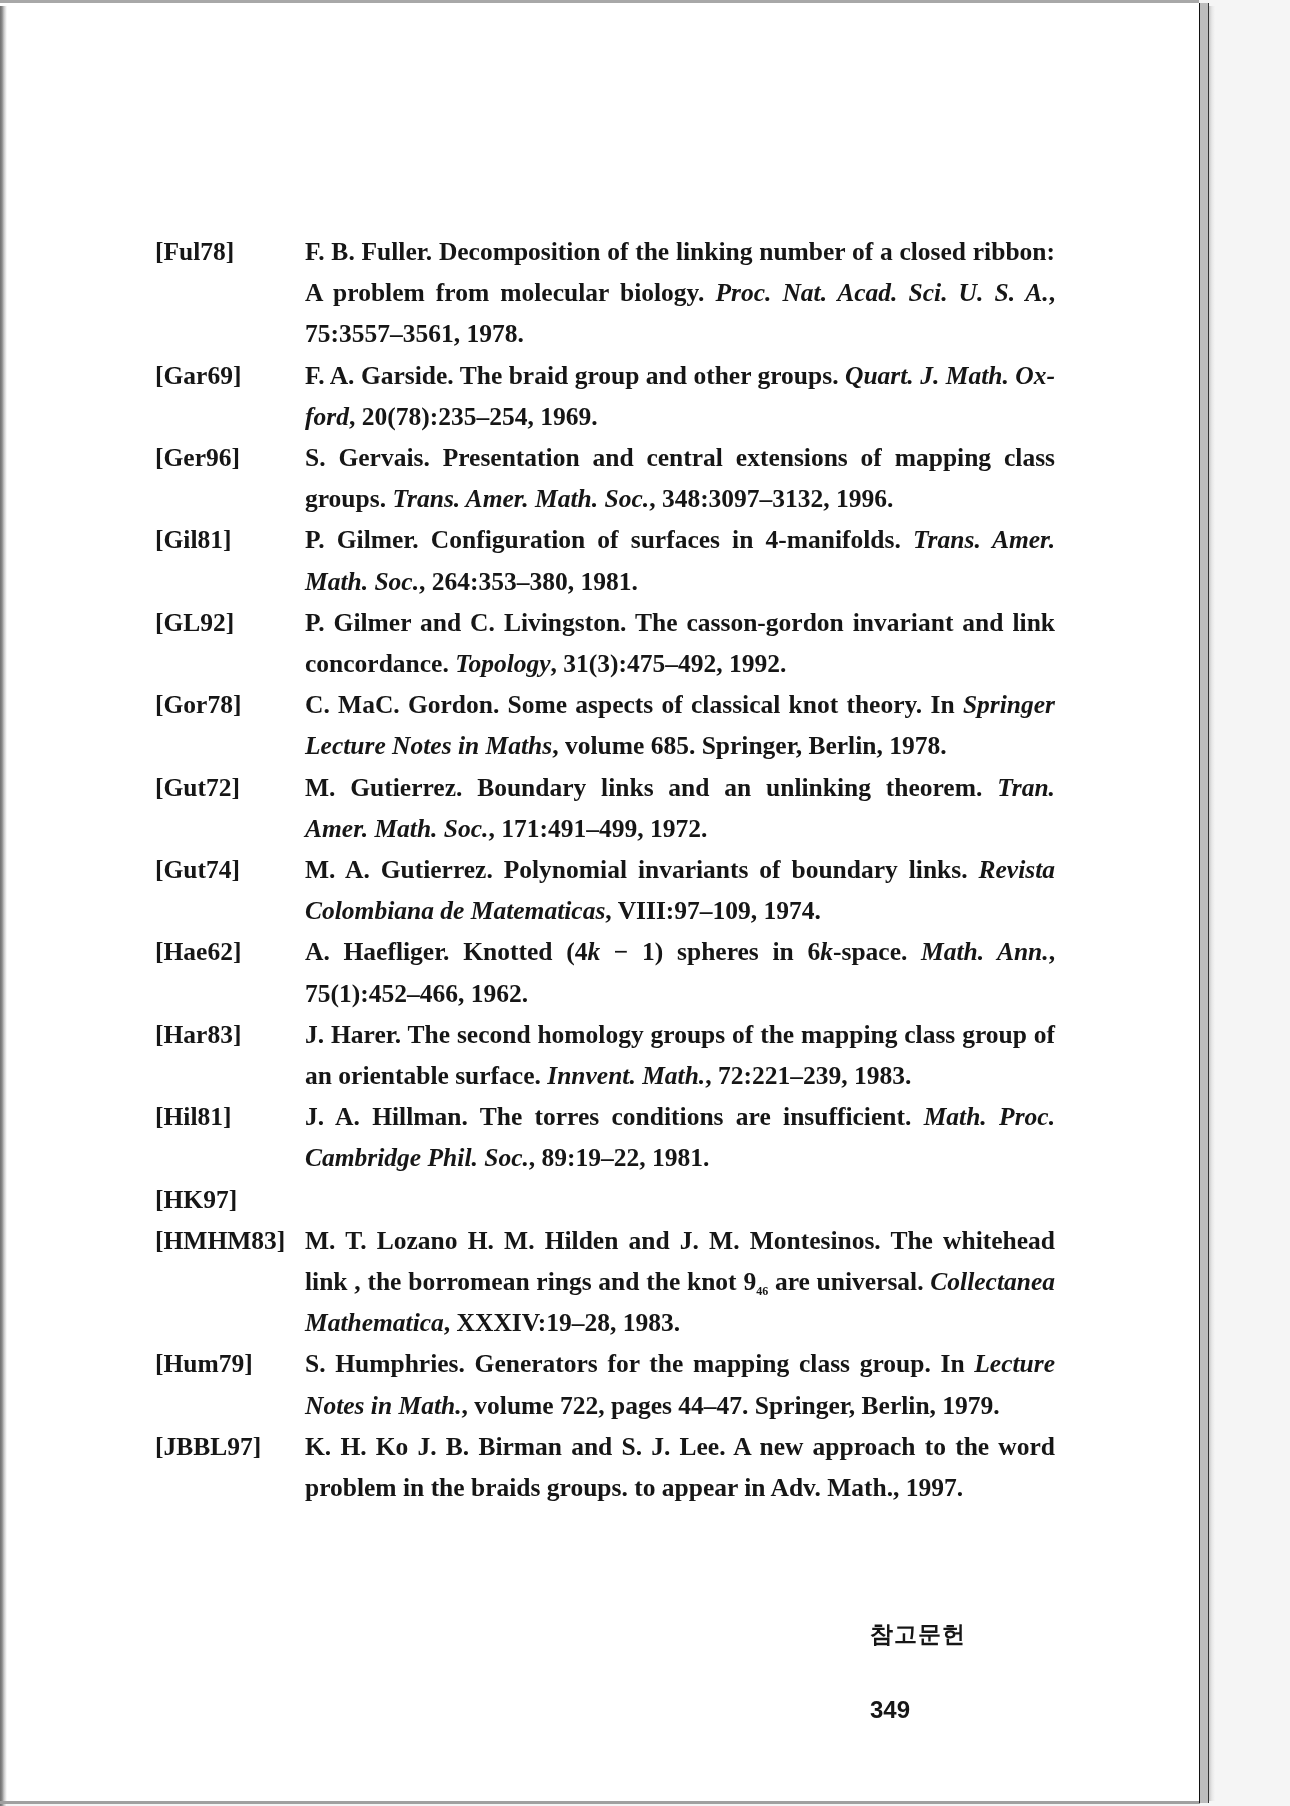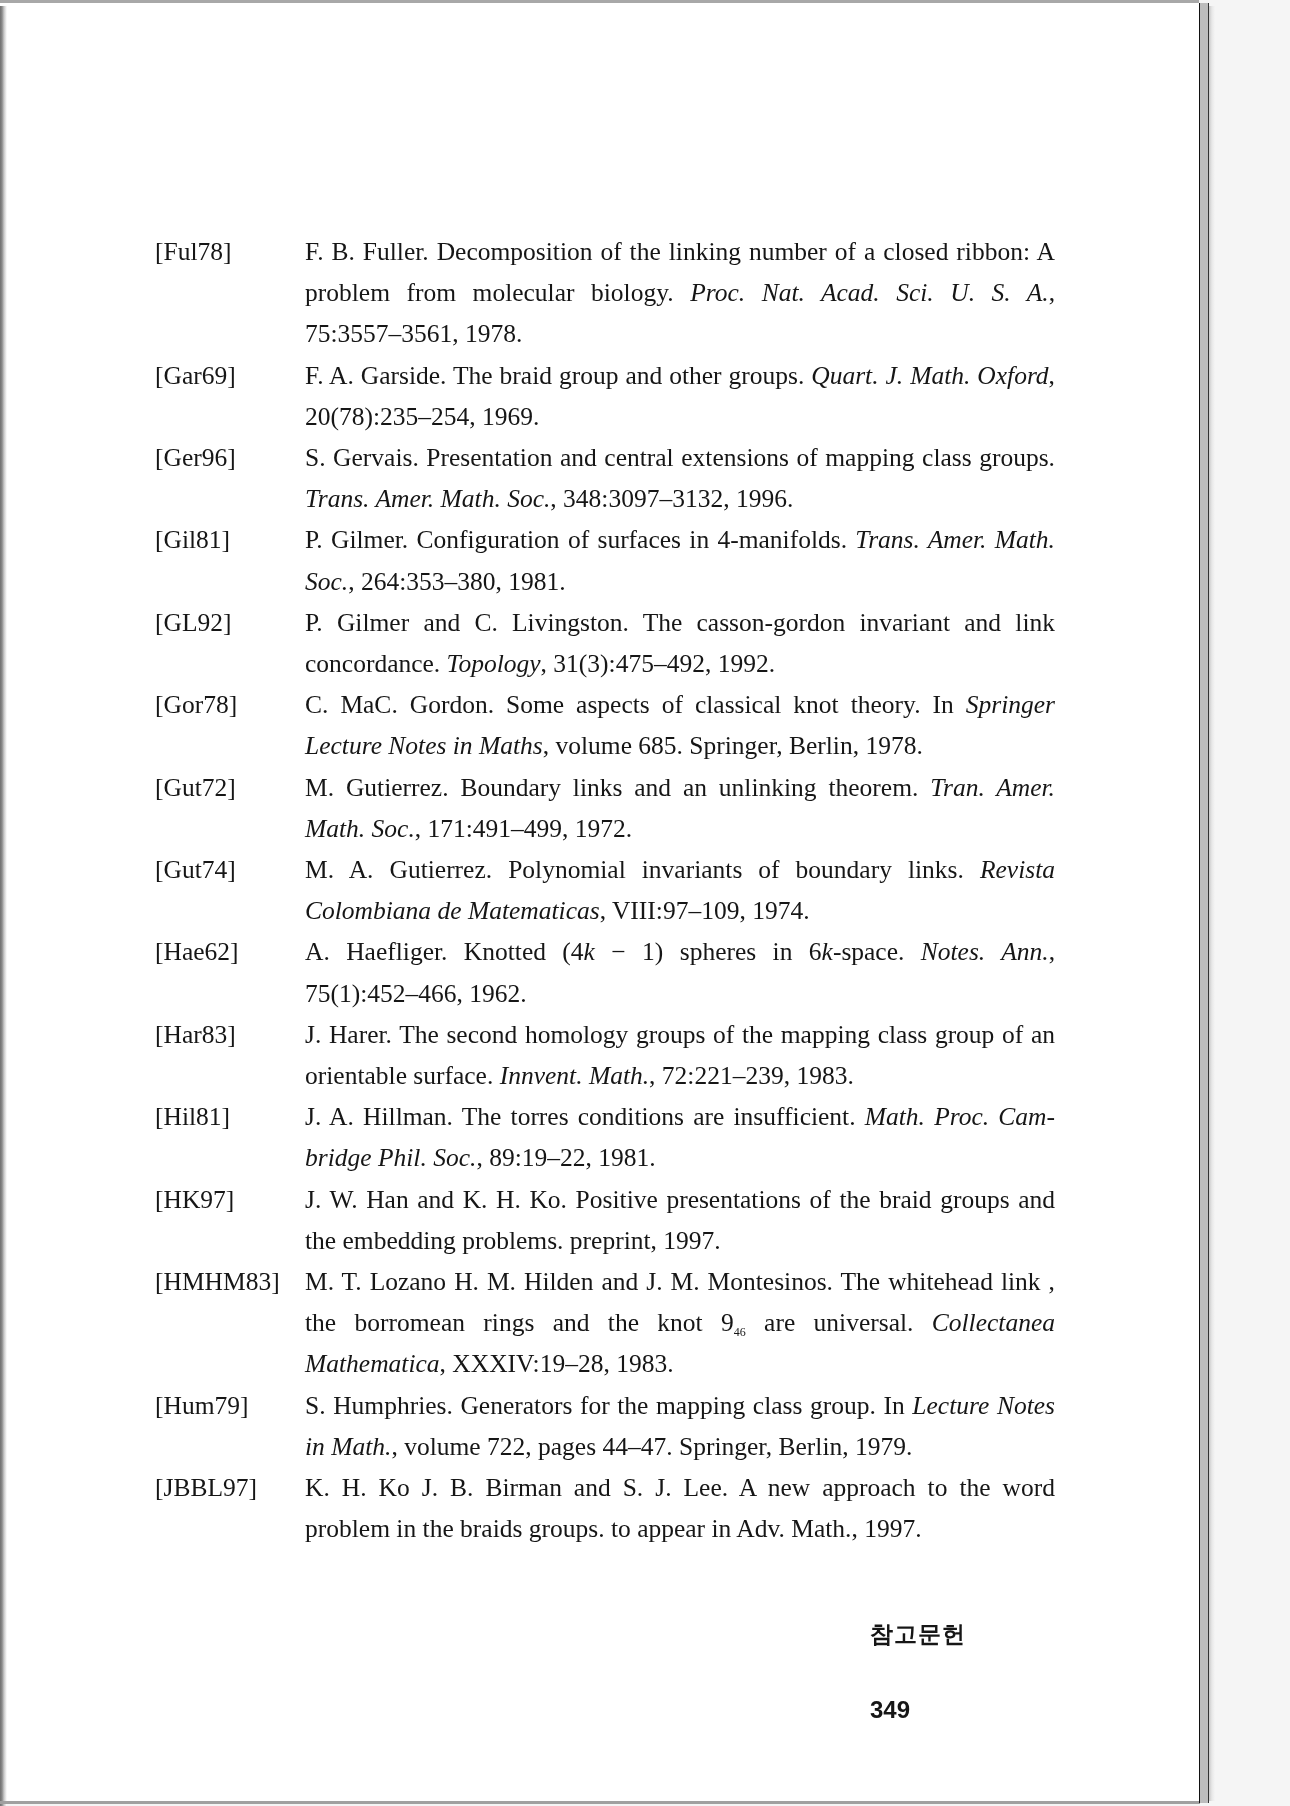--- a/index.html
+++ b/index.html
@@ -33,21 +33,21 @@
       box-sizing: border-box;
     }
     .spine-shadow {
       position: absolute; left: 1209px; top: 6px; width: 6px; height: 1795px;
       background: linear-gradient(to right, #c9c9c9, #e8e8e8, #f5f5f5);
     }
     .refs {
       position: absolute; left: 155px; top: 228px; width: 900px;
       font-size: 25.5px; line-height: 41.2px;
     }
-    .ref { display: flex; }
+    .ref { display: flex; font-weight: bold; }
     .ref-key { width: 150px; flex: 0 0 150px; white-space: nowrap; }
     .ref-body {
       flex: 1 1 auto; text-align: justify;
       width: 750px;
     }
     .ref-body i { font-style: italic; }
     .footer {
       position: absolute; top: 1616px; left: 870px;
       font-size: 24px; font-weight: bold;
       font-family: "DejaVu Sans", sans-serif;
@@ -90,33 +90,32 @@
       <div class="ref">
         <span class="ref-key">[Gut72]</span>
         <span class="ref-body"><span>M. Gutierrez. Boundary links and an unlinking theorem. </span><i>Tran. Amer. Math. Soc.</i><span>, 171:491–499, 1972.</span></span>
       </div>
       <div class="ref">
         <span class="ref-key">[Gut74]</span>
         <span class="ref-body"><span>M. A. Gutierrez. Polynomial invariants of boundary links. </span><i>Revista Colombiana de Matematicas</i><span>, VIII:97–109, 1974.</span></span>
       </div>
       <div class="ref">
         <span class="ref-key">[Hae62]</span>
-        <span class="ref-body"><span>A. Haefliger. Knotted (4</span><i>k</i><span> − 1) spheres in 6</span><i>k</i><span>-space. </span><i>Notes. Ann.</i><span>, 75(1):452–466, 1962.</span></span>
+        <span class="ref-body"><span>A. Haefliger. Knotted (4</span><i>k</i><span> − 1) spheres in 6</span><i>k</i><span>-space. </span><i>Math. Ann.</i><span>, 75(1):452–466, 1962.</span></span>
       </div>
       <div class="ref">
         <span class="ref-key">[Har83]</span>
         <span class="ref-body"><span>J. Harer. The second homology groups of the mapping class group of an orientable surface. </span><i>Innvent. Math.</i><span>, 72:221–239, 1983.</span></span>
       </div>
       <div class="ref">
         <span class="ref-key">[Hil81]</span>
         <span class="ref-body"><span>J. A. Hillman. The torres conditions are insufficient. </span><i>Math. Proc. Cam­bridge Phil. Soc.</i><span>, 89:19–22, 1981.</span></span>
       </div>
       <div class="ref">
         <span class="ref-key">[HK97]</span>
-        <span class="ref-body"><span>J. W. Han and K. H. Ko. Positive presentations of the braid groups and the embedding problems. preprint, 1997.</span></span>
       </div>
       <div class="ref">
         <span class="ref-key">[HMHM83]</span>
         <span class="ref-body"><span>M. T. Lozano H. M. Hilden and J. M. Montesinos. The whitehead link , the borromean rings and the knot 9</span><sub>46</sub><span> are universal. </span><i>Collectanea Mathematica</i><span>, XXXIV:19–28, 1983.</span></span>
       </div>
       <div class="ref">
         <span class="ref-key">[Hum79]</span>
         <span class="ref-body"><span>S. Humphries. Generators for the mapping class group. In </span><i>Lecture Notes in Math.</i><span>, volume 722, pages 44–47. Springer, Berlin, 1979.</span></span>
       </div>
       <div class="ref">

